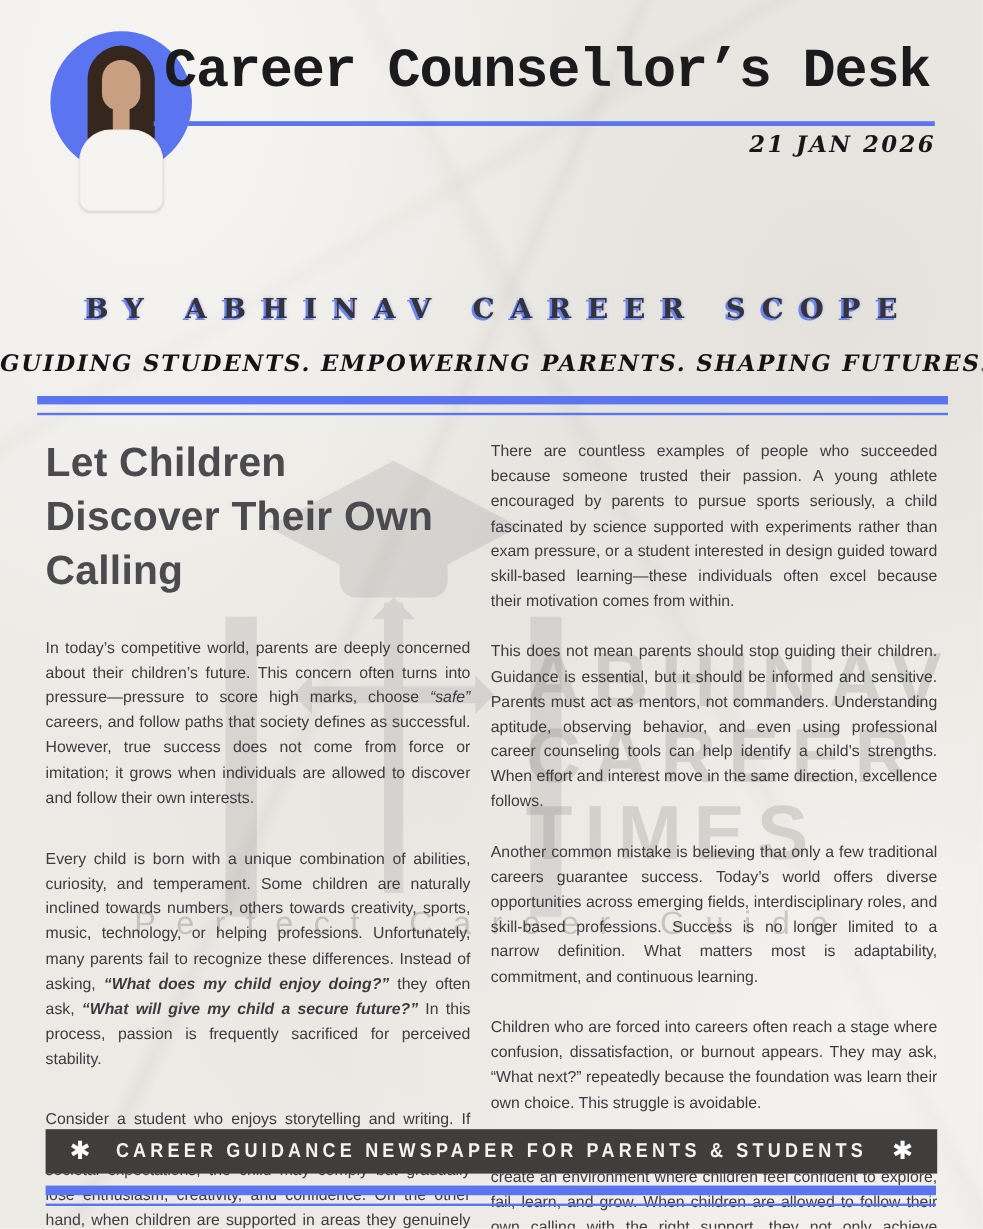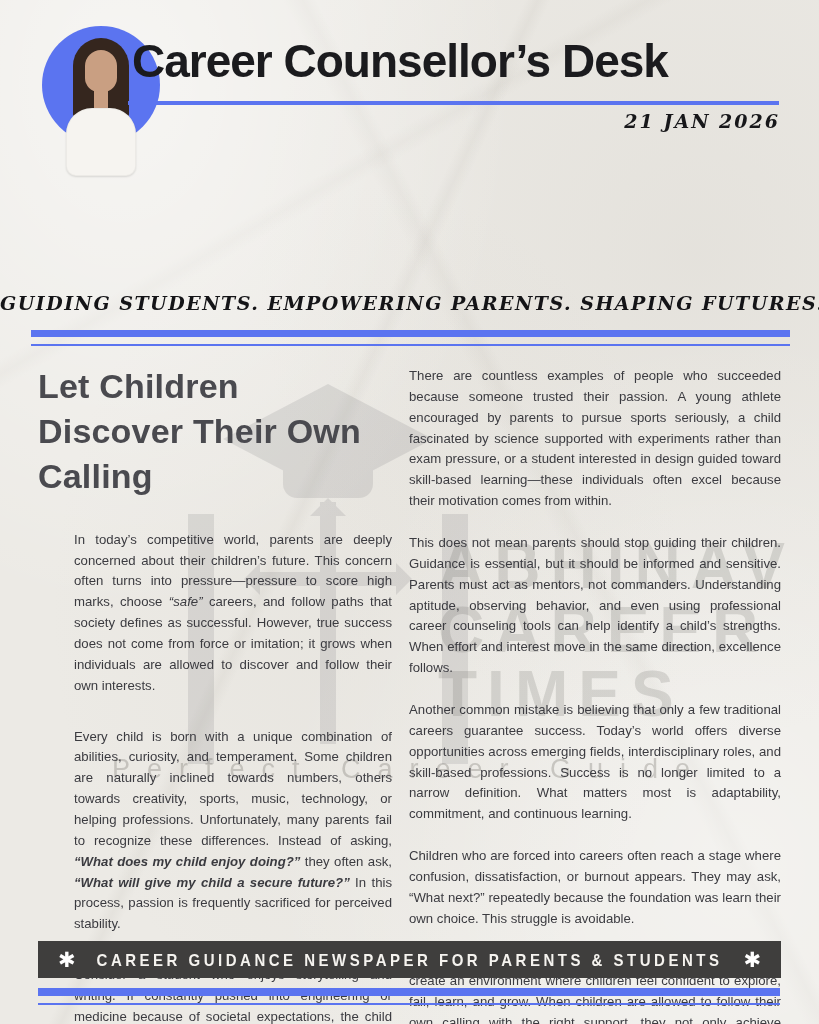--- a/index.html
+++ b/index.html
@@ -23,23 +23,23 @@
 
   .avatar-wrap { position:absolute; left:42px; top:26px; width:118px; height:152px; }
   .avatar-circle { position:absolute; left:0; top:0; width:118px; height:118px; border-radius:50%; background:#5b74f0; }
   .avatar-hair  { position:absolute; left:31px; top:12px; width:56px; height:96px; border-radius:28px 28px 20px 20px; background:#35261e; }
   .avatar-face  { position:absolute; left:43px; top:24px; width:32px; height:42px; border-radius:16px 16px 14px 14px; background:#c99f82; }
   .avatar-torso { position:absolute; left:24px; top:82px; width:70px; height:68px; border-radius:26px 26px 10px 10px; background:#f6f4f0; box-shadow:0 1px 2px rgba(0,0,0,0.12), inset 0 0 0 1px rgba(0,0,0,0.04); }
   .avatar-neck  { position:absolute; left:52px; top:62px; width:14px; height:24px; background:#c99f82; }
 
   .gothic-title {
     position:absolute; left:132px; right:39px; top:34px;
-    font-family:Liberation Sans, sans-serif; font-weight:700;
+    font-family:Liberation Mono, monospace; font-weight:700;
     font-size:46px; letter-spacing:-1px; color:#1b1b1e;
-    white-space:nowrap;
+    text-align:center; white-space:nowrap;
   }
   .title-rule { position:absolute; left:128px; right:40px; top:101px; height:4px; background:#5b74f0; }
 
   .issue-date {
     position:absolute; right:39px; top:110px;
     font-family:"DejaVu Serif", serif; font-weight:700; font-style:italic;
     font-size:19px; letter-spacing:2px; color:#17171a;text-align:right;
   }
 
   .paper-name-row { position:absolute; left:0; right:0; top:128px; height:106px; display:flex; justify-content:center; align-items:center; overflow:visible; }
@@ -91,21 +91,21 @@
   .col-right { flex:1; padding-top:2px; }
 
   .headline {
     font-size:34px; line-height:1.33; font-weight:700; color:#4a4a4f;
     margin:0 0 30px 0; letter-spacing:0.2px;
   }
   .para {
     font-size:13.2px; line-height:1.58; color:#3b3b40;
     text-align:justify; text-justify:inter-word;
   }
-  .col-left .para { margin-bottom:30px;margin-left:36px; }
+  .col-left .para { margin-bottom:30px; }
   .col-right .para { margin-bottom:21px; }
   .run-bi { font-weight:700; font-style:italic; }
   .run-i  { font-style:italic; }
 
   
   .banner {
     position:absolute; left:38px; right:38px; top:941px; height:37px;
     background:#3f3e3d; color:#f5f3ef;
     display:flex; align-items:center; padding:0 20px;
   }
@@ -130,20 +130,21 @@
       <div class="avatar-face"></div>
       <div class="avatar-torso"></div>
     </div>
 
     <h1 class="gothic-title">Career Counsellor’s Desk</h1>
     <div class="title-rule"></div>
 
     <div class="issue-date">21 JAN 2026</div>
 
 
+    <div class="byline">BY ABHINAV CAREER SCOPE</div>
     <div class="tagline">GUIDING STUDENTS. EMPOWERING PARENTS. SHAPING FUTURES.</div>
 
     <div class="rule-thick-top"></div>
     <div class="rule-thin-top"></div>
   </header>
 
   <main class="article">
 
     <div class="watermark">
       <div class="wm-logo">

